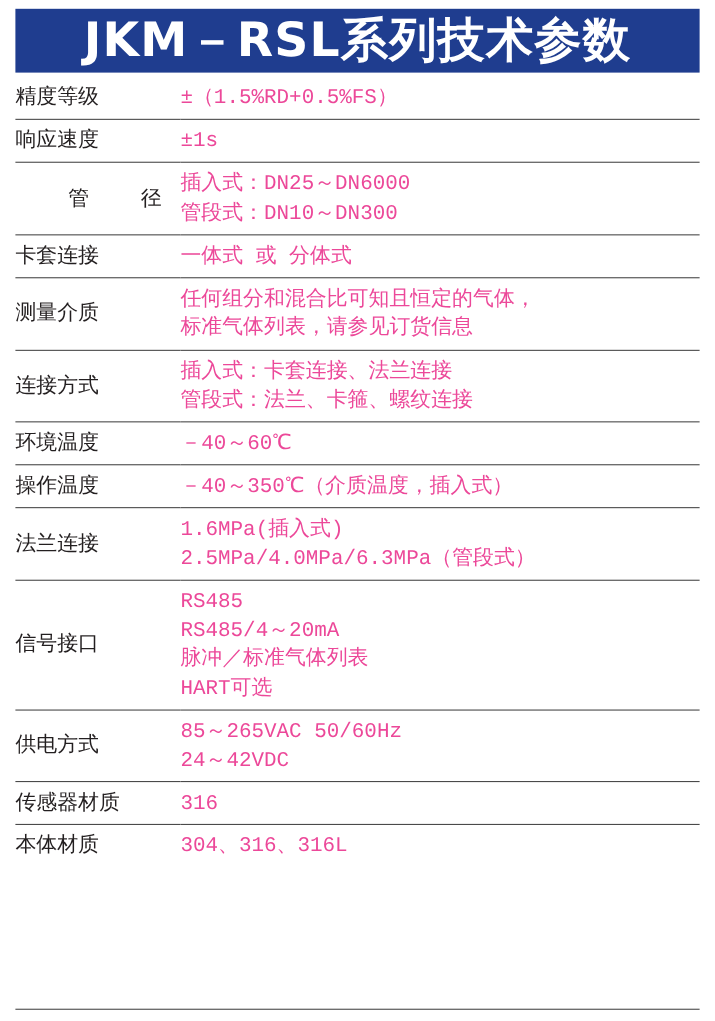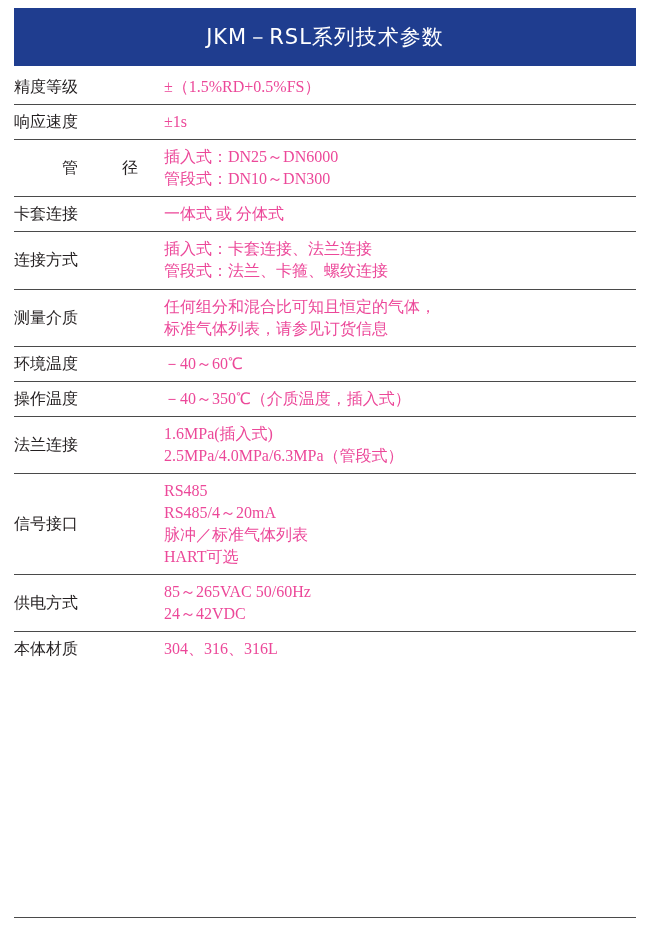--- a/index.html
+++ b/index.html
@@ -24,38 +24,38 @@
   .title-bar {
     background: #1f3d8f;
     height: 58px;
     margin: 8px 0 0 0;
     display: flex;
     align-items: center;
     justify-content: center;
   }
   .title-bar .title-text {
     color: #ffffff;
-    font-size: 21px;
-    font-weight: normal;
+    font-size: 43px;
+    font-weight: bold;
     letter-spacing: 1px;
     font-family: "DejaVu Sans", "Liberation Sans", sans-serif;
   }
   table.spec {
     width: 100%;
     border-collapse: collapse;
     margin-top: 4px;
     table-layout: fixed;
   }
   table.spec td {
     border-bottom: 1.5px solid #4a4a4a;
     padding: 6px 0 6px 0;
     vertical-align: middle;
-    font-size: 16px;
+    font-size: 19px;
     line-height: 1.38;
-    font-family: Liberation Serif, serif;
+    font-family: Liberation Mono, monospace;
   }
   table.spec tr:last-child td {
     border-bottom: none;
   }
   td.label {
     width: 150px;
     padding-left: 4px;
     white-space: nowrap;
     color: #231f20;
   }
@@ -110,31 +110,31 @@
             <span class="vline">管段式：DN10～DN300</span>
           </td>
         </tr>
         <tr>
           <td class="label"><span>卡套连接</span></td>
           <td class="value">
             <span class="vline">一体式 或 分体式</span>
           </td>
         </tr>
         <tr>
+          <td class="label"><span>测量介质</span></td>
+          <td class="value">
+            <span class="vline">任何组分和混合比可知且恒定的气体，</span>
+            <span class="vline">标准气体列表，请参见订货信息</span>
+          </td>
+        </tr>
+        <tr>
           <td class="label"><span>连接方式</span></td>
           <td class="value">
             <span class="vline">插入式：卡套连接、法兰连接</span>
             <span class="vline">管段式：法兰、卡箍、螺纹连接</span>
-          </td>
-        </tr>
-        <tr>
-          <td class="label"><span>测量介质</span></td>
-          <td class="value">
-            <span class="vline">任何组分和混合比可知且恒定的气体，</span>
-            <span class="vline">标准气体列表，请参见订货信息</span>
           </td>
         </tr>
         <tr>
           <td class="label"><span>环境温度</span></td>
           <td class="value">
             <span class="vline">－40～60℃</span>
           </td>
         </tr>
         <tr>
           <td class="label"><span>操作温度</span></td>
@@ -159,20 +159,26 @@
           </td>
         </tr>
         <tr>
           <td class="label"><span>供电方式</span></td>
           <td class="value">
             <span class="vline">85～265VAC  50/60Hz</span>
             <span class="vline">24～42VDC</span>
           </td>
         </tr>
         <tr>
+          <td class="label"><span>传感器材质</span></td>
+          <td class="value">
+            <span class="vline">316</span>
+          </td>
+        </tr>
+        <tr>
           <td class="label"><span>本体材质</span></td>
           <td class="value">
             <span class="vline">304、316、316L</span>
           </td>
         </tr>
       </tbody>
   </table>
 
   <div class="bottom-rule"></div>
 

